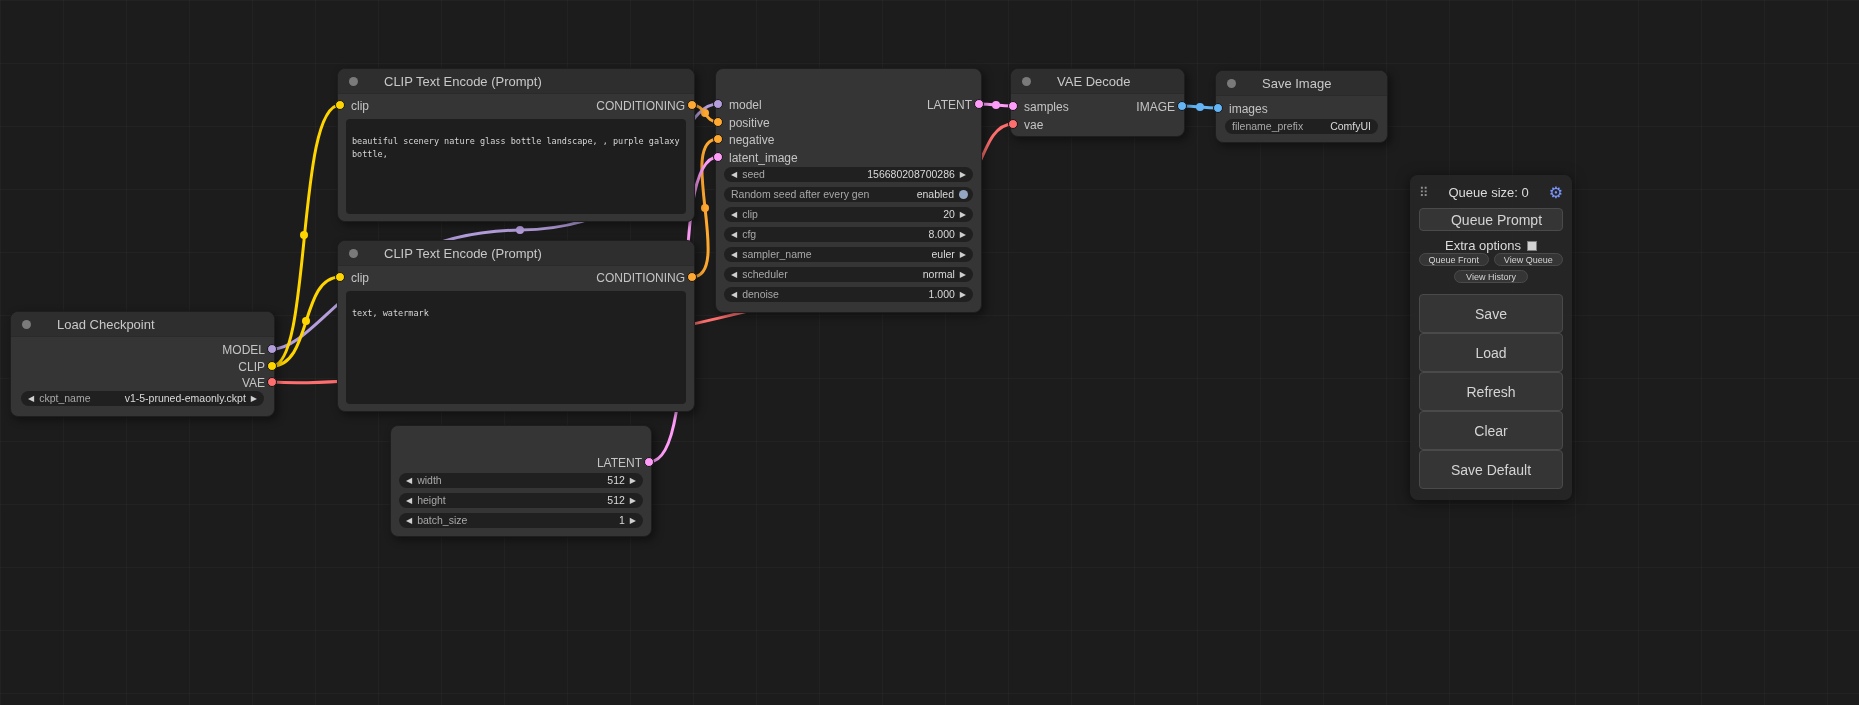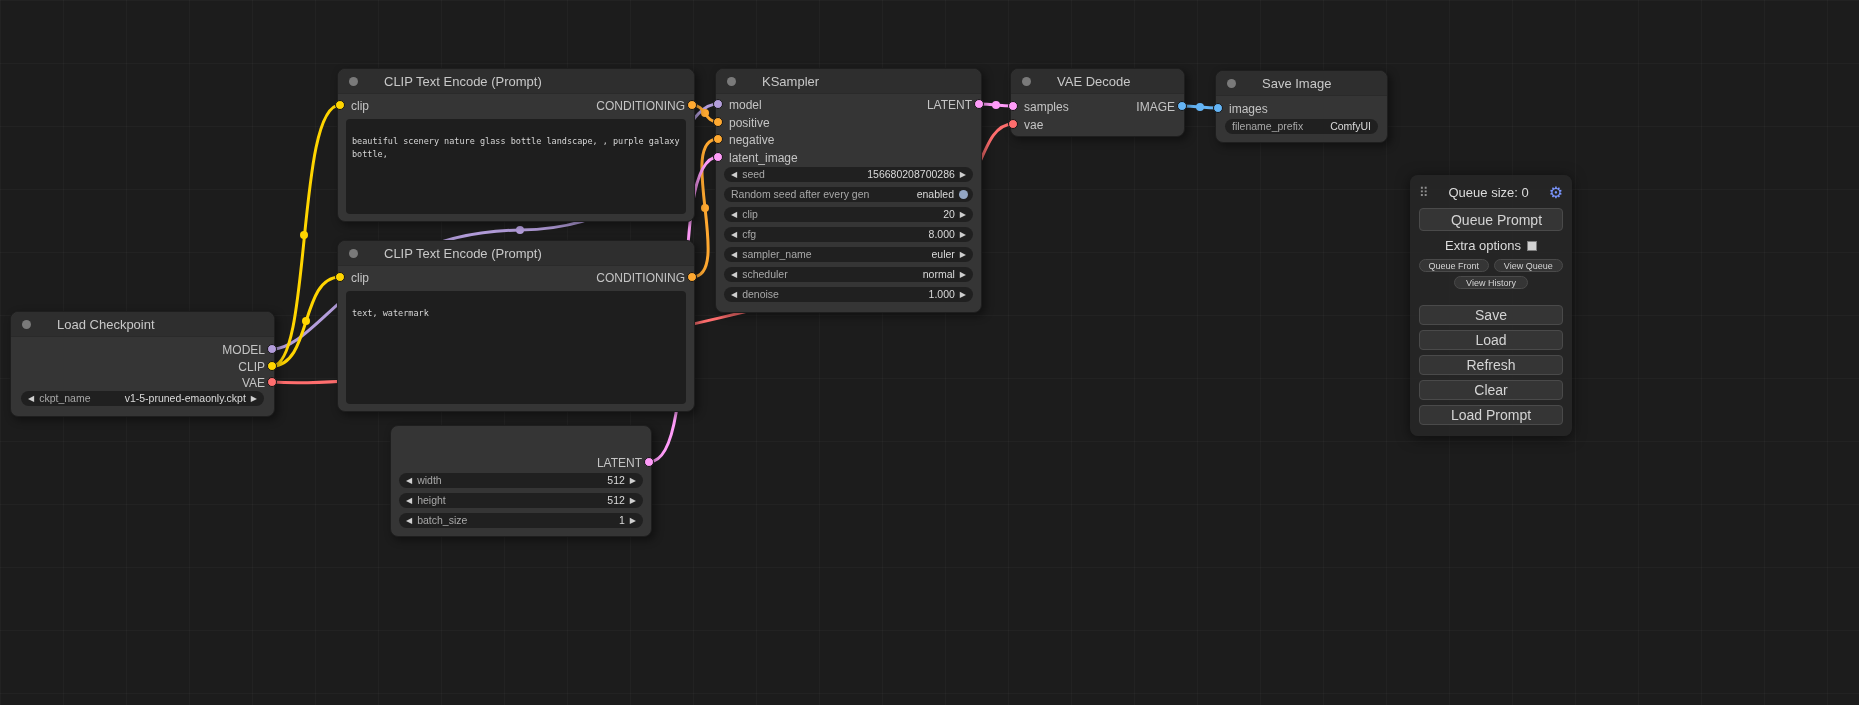--- a/index.html
+++ b/index.html
@@ -51,26 +51,26 @@
   #queue-panel {
     position:absolute; z-index:4; left:1410px; top:175px; width:162px;
     background:rgba(38,38,38,.97); border-radius:8px; box-shadow:0 2px 14px rgba(0,0,0,.55);
     padding:7px 9px 11px; display:flex; flex-direction:column;
   }
   .qp-header { display:flex; align-items:center; justify-content:space-between; height:20px; font-size:13px; color:#dcdcdc; }
   .drag-handle { color:#8f8f8f; font-size:13px; cursor:grab; }
   .gear { color:#7b96ff; font-size:16px; cursor:pointer; }
   .btn {
     background:#353535; border:1px solid #4a4a4a; border-radius:4px; color:#d4d4d4;
-    font-family:inherit; font-size:14px; height:20px; width:100%; margin-top:5px; cursor:pointer;
+    font-family:inherit; font-size:14px; height:39px; width:100%; cursor:pointer;
   }
   .btn.primary { height:23px; margin-top:6px;padding-left:11px; }
   .extra-row { display:flex; align-items:center; justify-content:center; gap:6px; margin-top:7px; font-size:13px; color:#dcdcdc; }
   .checkbox { width:10px; height:10px; background:#d2d2d2; border:1px solid #7d7d7d; cursor:pointer; }
-  .small-row { display:flex; gap:5px; margin-top:6px; }
+  .small-row { display:flex; gap:5px; }
   .btn.small { height:13px; font-size:9px; border-radius:8px; margin:0; padding:0 4px; line-height:10px; }
   .btn.history { width:74px; margin:4px auto 11px; display:block; }
 </style>
 </head>
 <body>
 
 <div id="canvas">
 
   <svg id="wires" class="layer" width="1859" height="705">
     <path d="M272,349 C320,349 360,232 520,230 C680,228 673,104 718,104" stroke="#b39ddb"></path>
@@ -147,24 +147,20 @@
       <div class="widget">
         <span class="arrow">◀</span>
         <span class="wlabel">batch_size</span>
         <span class="wvalue">1</span>
         <span class="arrow">▶</span>
       </div>
     </div>
   </div>
 
   <div class="node" style="left:715px;top:68px;width:267px;height:245px">
-    <div class="node-title">
-      <span class="collapse-dot"></span>
-      <span>KSampler</span>
-    </div>
     <span class="port-label in" style="top:29px">model</span>
     <span class="port-label in" style="top:47px">positive</span>
     <span class="port-label in" style="top:64px">negative</span>
     <span class="port-label in" style="top:82px">latent_image</span>
     <span class="port-label out" style="top:29px">LATENT</span>
     <div class="widgets-col" style="top:98px">
       <div class="widget">
         <span class="arrow">◀</span>
         <span class="wlabel">seed</span>
         <span class="wvalue">156680208700286</span>
@@ -263,16 +259,16 @@
     </div>
     <div class="small-row">
       <button class="btn small" style="flex:1">Queue Front</button>
       <button class="btn small" style="flex:1">View Queue</button>
     </div>
     <button class="btn small history">View History</button>
     <button class="btn">Save</button>
     <button class="btn">Load</button>
     <button class="btn">Refresh</button>
     <button class="btn">Clear</button>
-    <button class="btn">Load Prompt</button>
+    <button class="btn">Save Default</button>
   </div>
 
 </div>
 
 </body></html>

